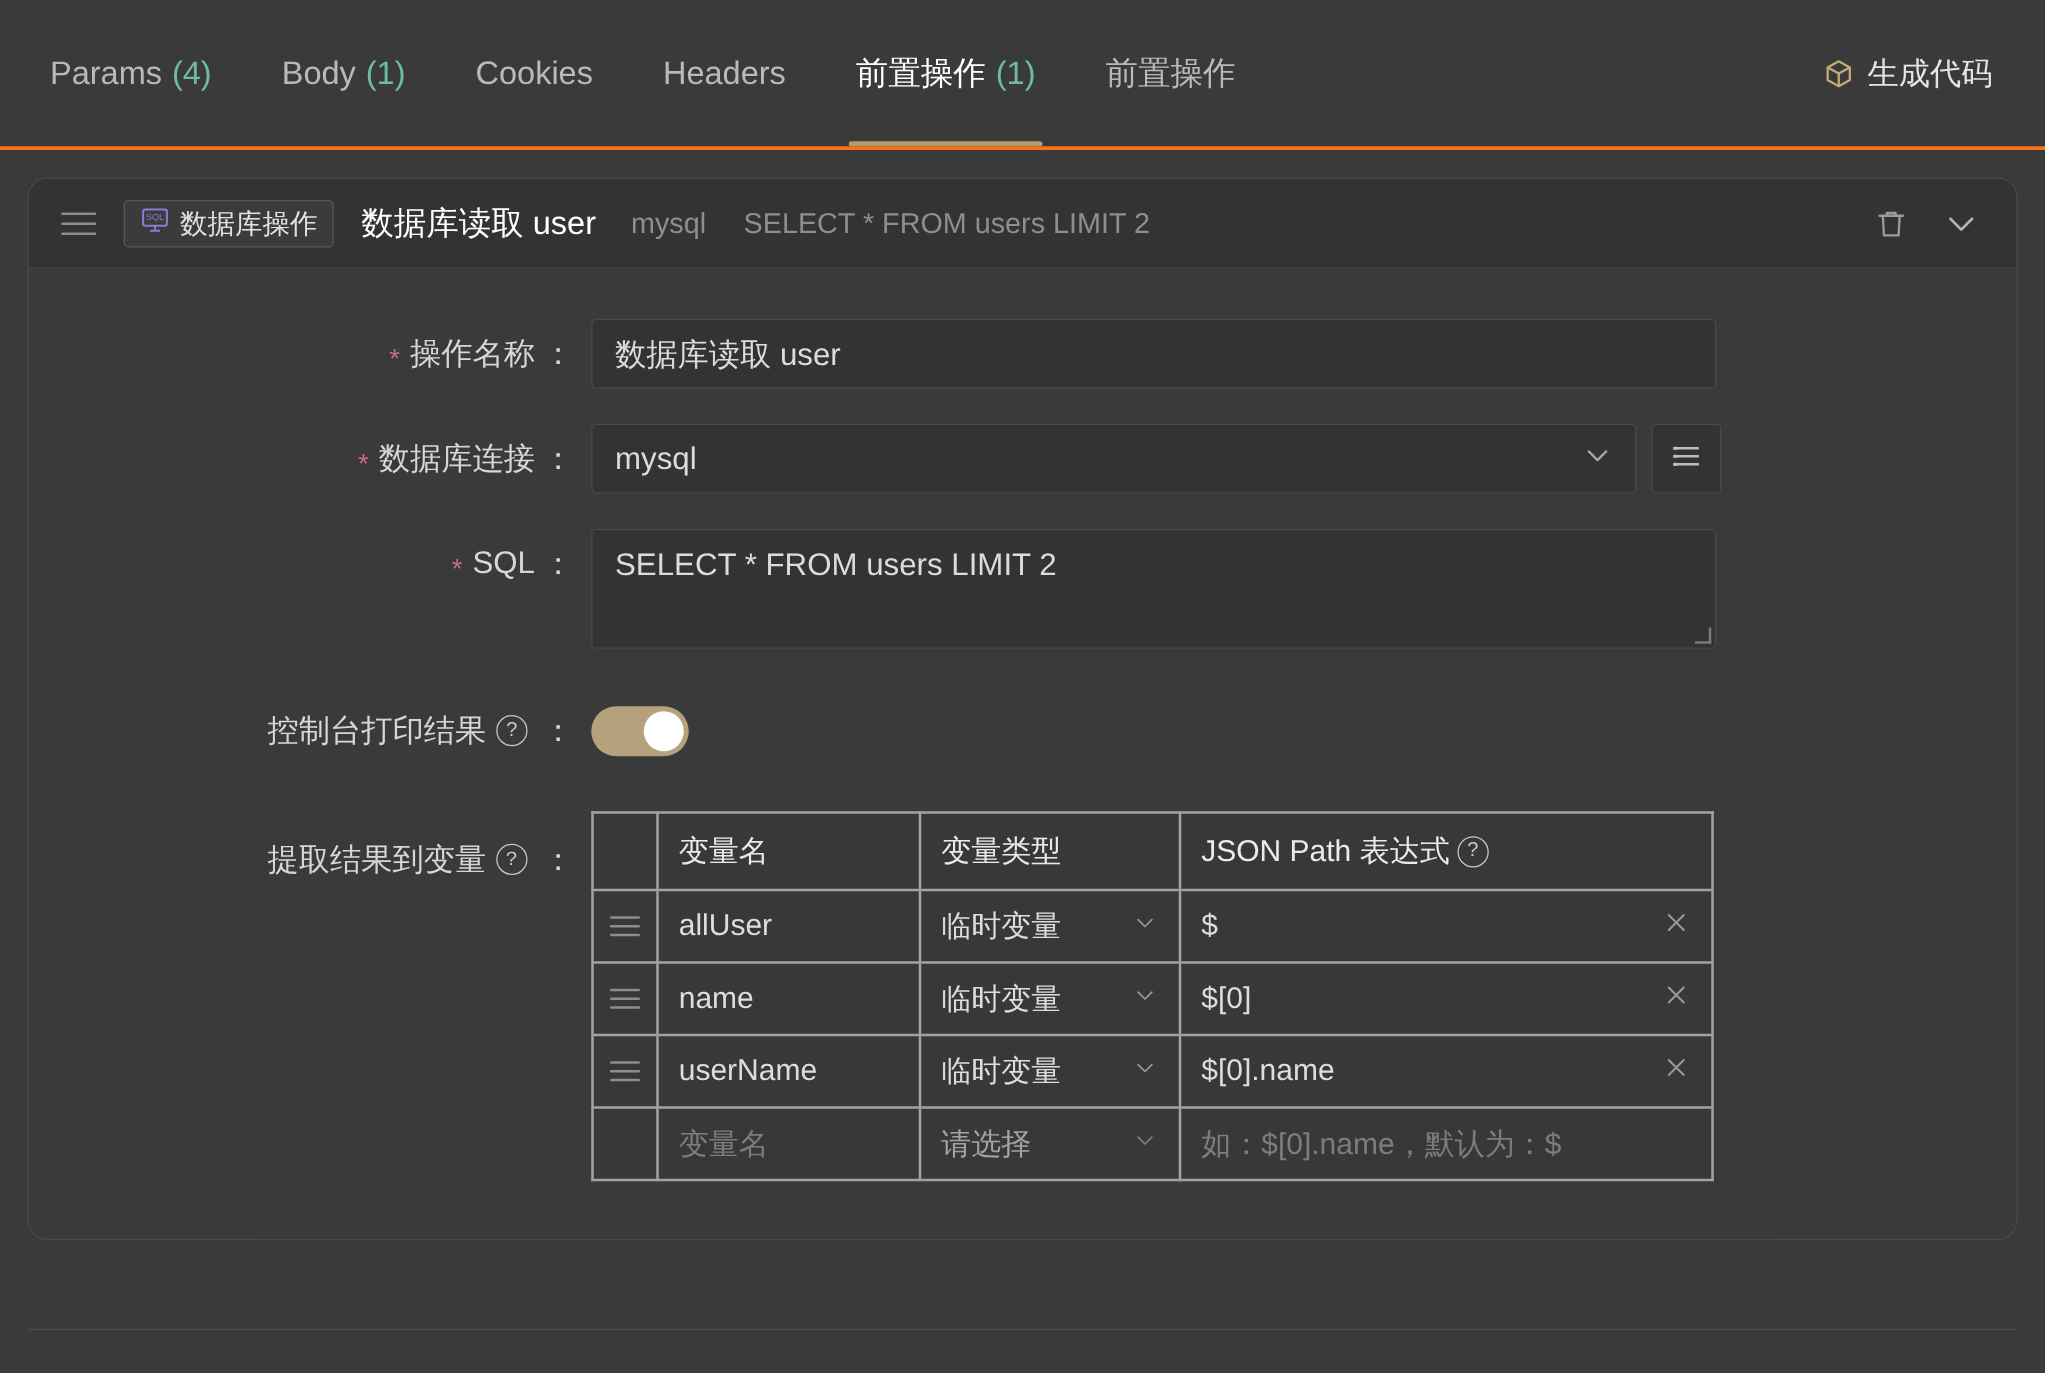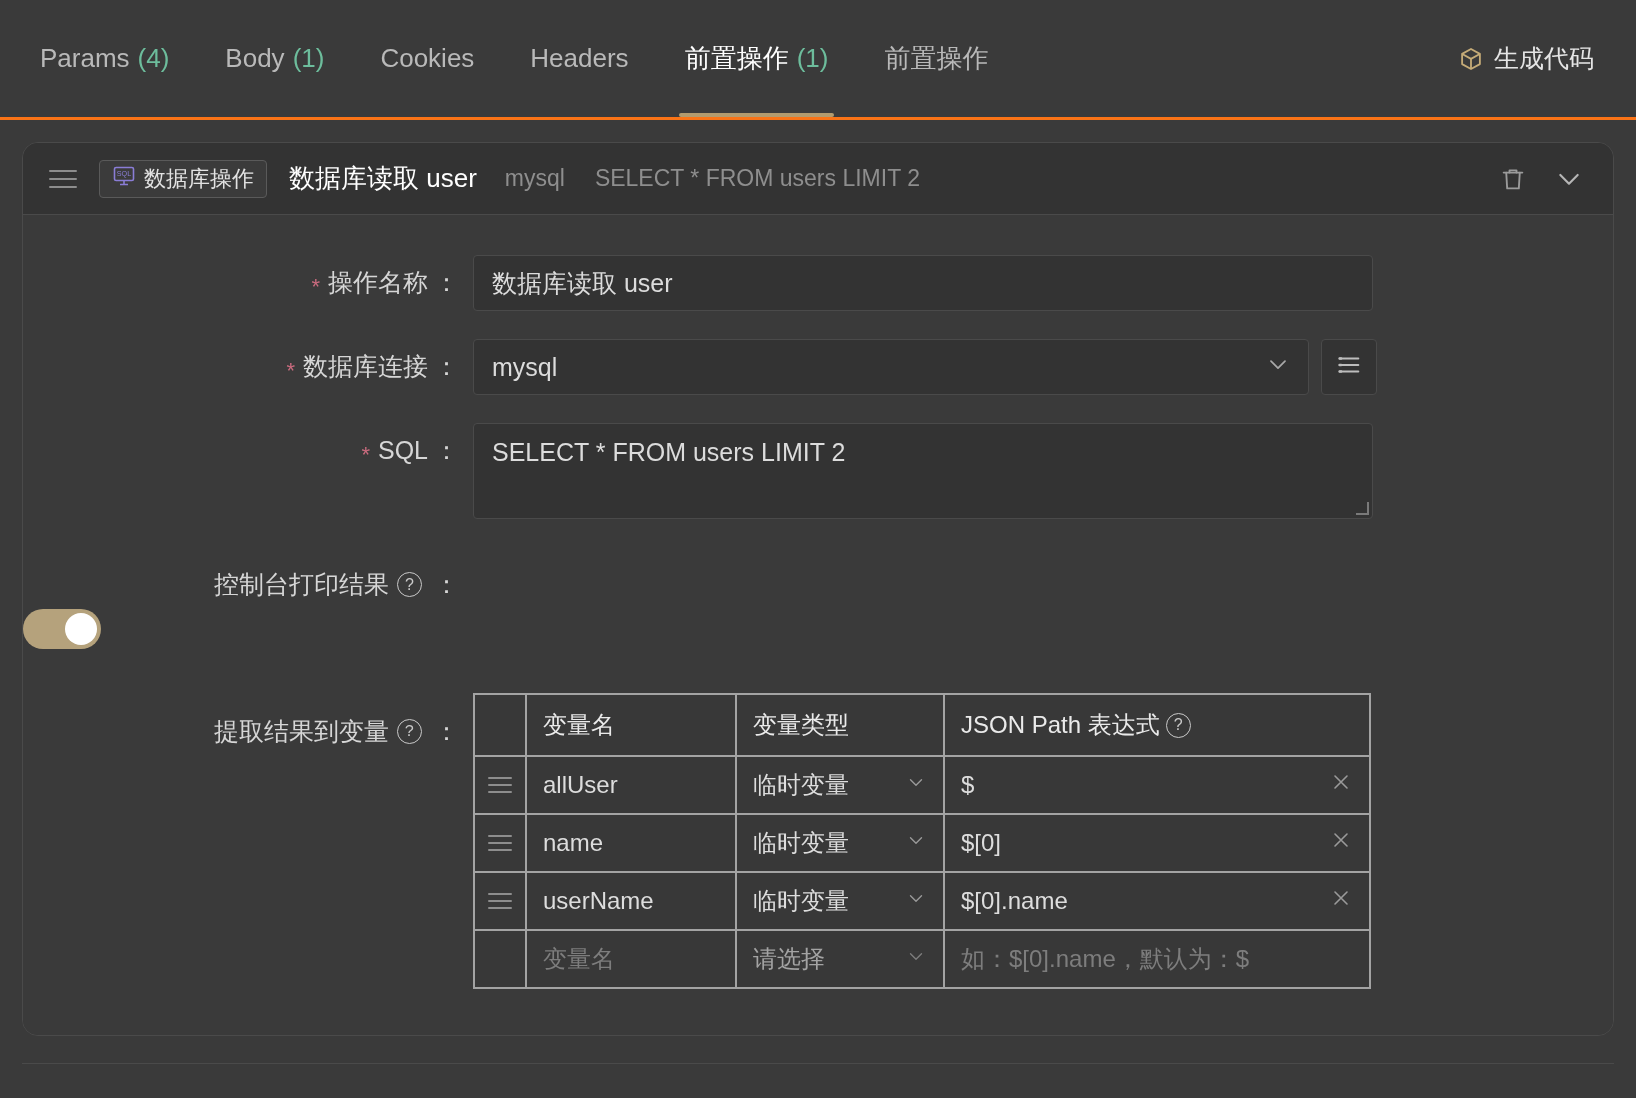--- a/index.html
+++ b/index.html
@@ -365,21 +365,21 @@
           <span class="colon">：</span>
         </div>
         <div class="fctl">
           <div class="textarea">
             <span>SELECT * FROM users LIMIT 2</span>
             <span class="resize-grip"></span>
           </div>
         </div>
       </div>
 
-      <div class="frow" style="margin-top:38px;flex-direction:column;">
+      <div class="frow" style="margin-top:38px;">
         <div class="flabel">
           <span>控制台打印结果</span>
           <span class="help">?</span>
           <span class="colon">：</span>
         </div>
         <div class="fctl" style="padding-top:8px;">
           <div class="switch">
             <span class="knob"></span>
           </div>
         </div>

